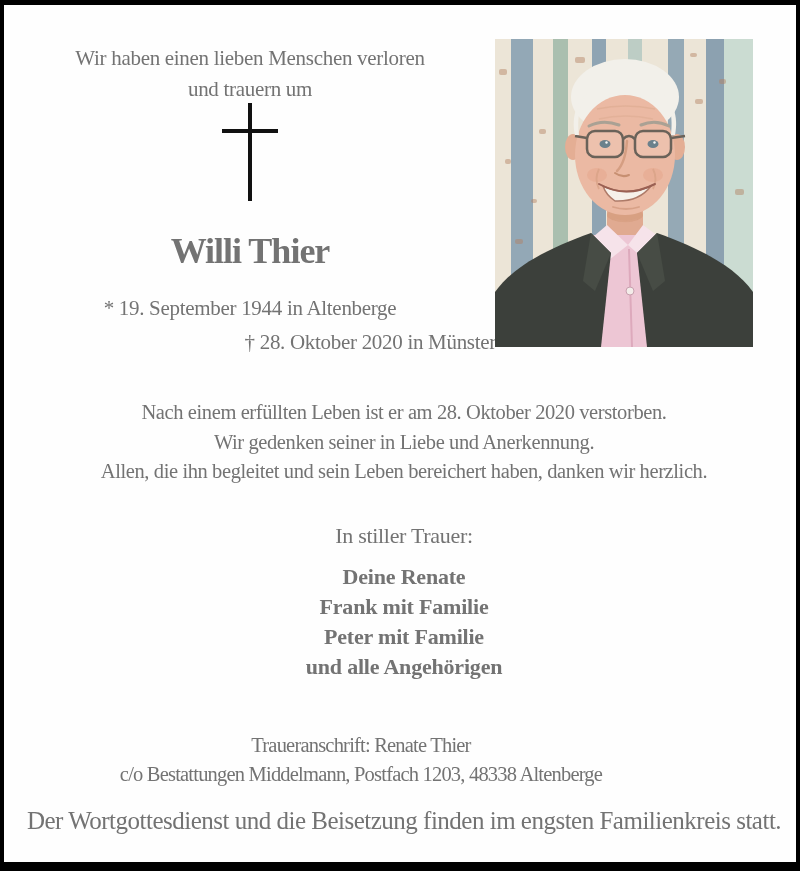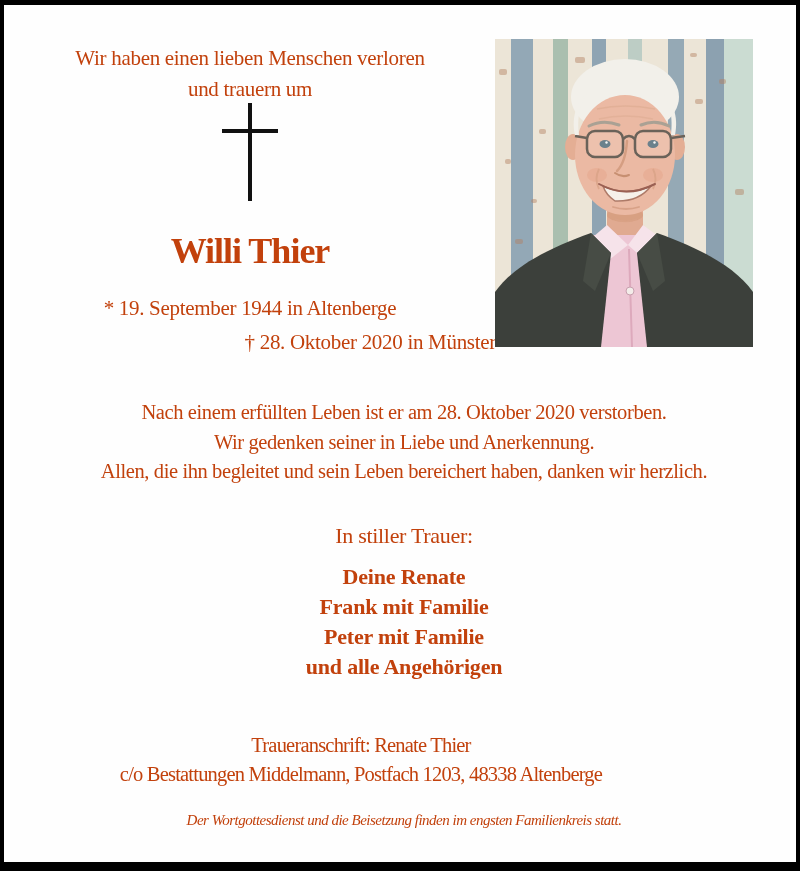--- a/index.html
+++ b/index.html
@@ -4,21 +4,21 @@
 <style>
   html,body{margin:0;padding:0;background:#ffffff;}
   .page{
     position:relative;
     width:800px;height:871px;
     box-sizing:border-box;
     background:#fefefe;
     border-style:solid;border-color:#000;
     border-width:5px 4px 9px 4px;
     font-family:"Liberation Serif", serif;
-    color:#c2410c;
+    color:#737373;
     overflow:hidden;
   }
   .abs{position:absolute;margin:0;}
   .intro1{left:0;top:38px;width:492px;text-align:center;font-size:21px;line-height:31px;letter-spacing:-0.3px;}
   .intro2{left:0;top:69px;width:492px;text-align:center;font-size:21px;line-height:31px;letter-spacing:-0.3px;}
   .cross-wrap{left:0;top:98px;width:492px;height:102px;display:flex;justify-content:center;}
   .cross{position:relative;width:56px;height:98px;}
   .cross .v{position:absolute;left:26px;top:0;width:4px;height:98px;background:#111;}
   .cross .h{position:absolute;left:0;top:26px;width:56px;height:4px;background:#111;}
   .name{left:0;top:220px;width:492px;text-align:center;font-size:36px;line-height:52px;font-weight:bold;letter-spacing:-1px;}
@@ -28,21 +28,21 @@
   .photo{left:491px;top:34px;width:258px;height:308px;}
   .photo svg{display:block;filter:blur(0.4px) saturate(0.95);}
   
   .tribute{left:4px;top:393px;width:792px;text-align:center;font-size:20.5px;line-height:29.5px;letter-spacing:-0.4px;}
   .trauer-heading{left:4px;top:516px;width:792px;text-align:center;font-size:22px;line-height:29px;letter-spacing:-0.3px;}
   .mourners{left:4px;top:557px;width:792px;text-align:center;font-size:22px;line-height:30px;font-weight:bold;letter-spacing:-0.2px;}
   .mourners p{margin:0;}
   .tribute p{margin:0;}
   .contact{left:-39px;top:726px;width:792px;text-align:center;font-size:20.5px;line-height:28.5px;letter-spacing:-0.8px;}
   .contact p{margin:0;}
-  .closing{left:4px;top:801px;width:792px;text-align:center;font-size:15px;line-height:29px;letter-spacing:-0.5px;font-style:italic;}
+  .closing{left:4px;top:801px;width:792px;text-align:center;font-size:25px;line-height:29px;letter-spacing:-0.5px;}
 </style>
 </head>
 <body>
 
 <div class="page">
 
   <p class="abs intro1">Wir haben einen lieben Menschen verloren</p>
   <p class="abs intro2">und trauern um</p>
 
   <div class="abs cross-wrap">

